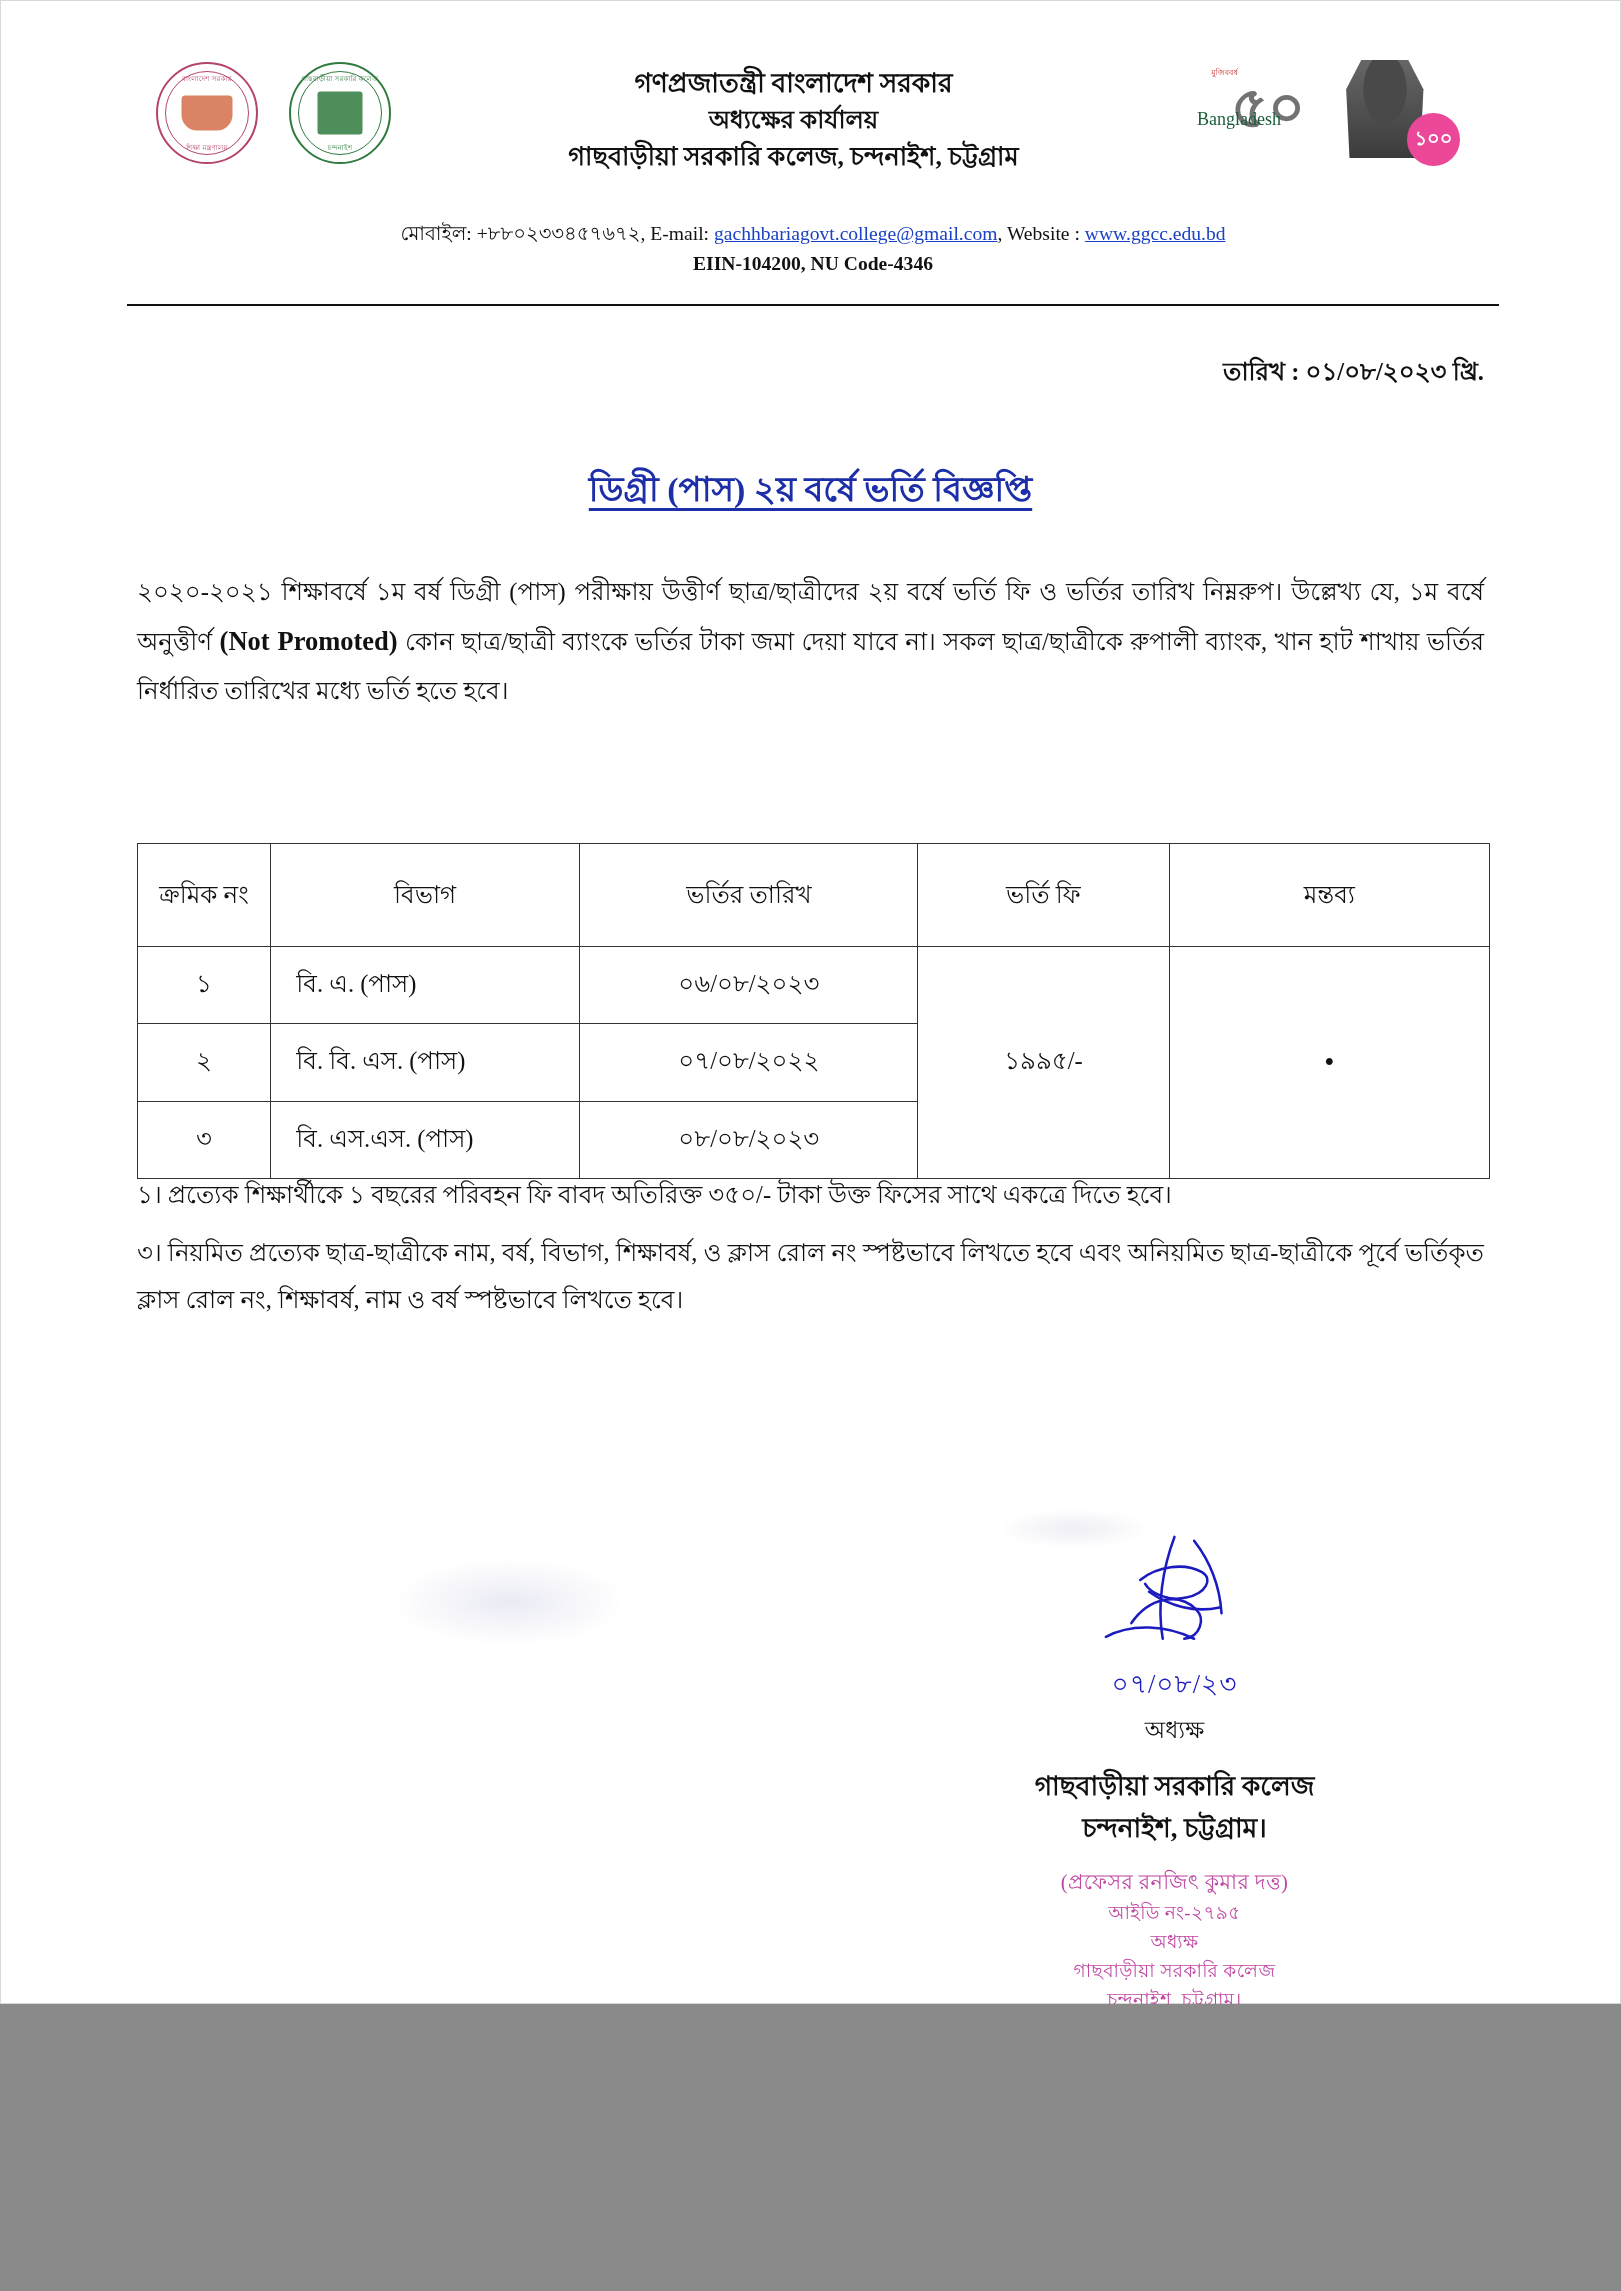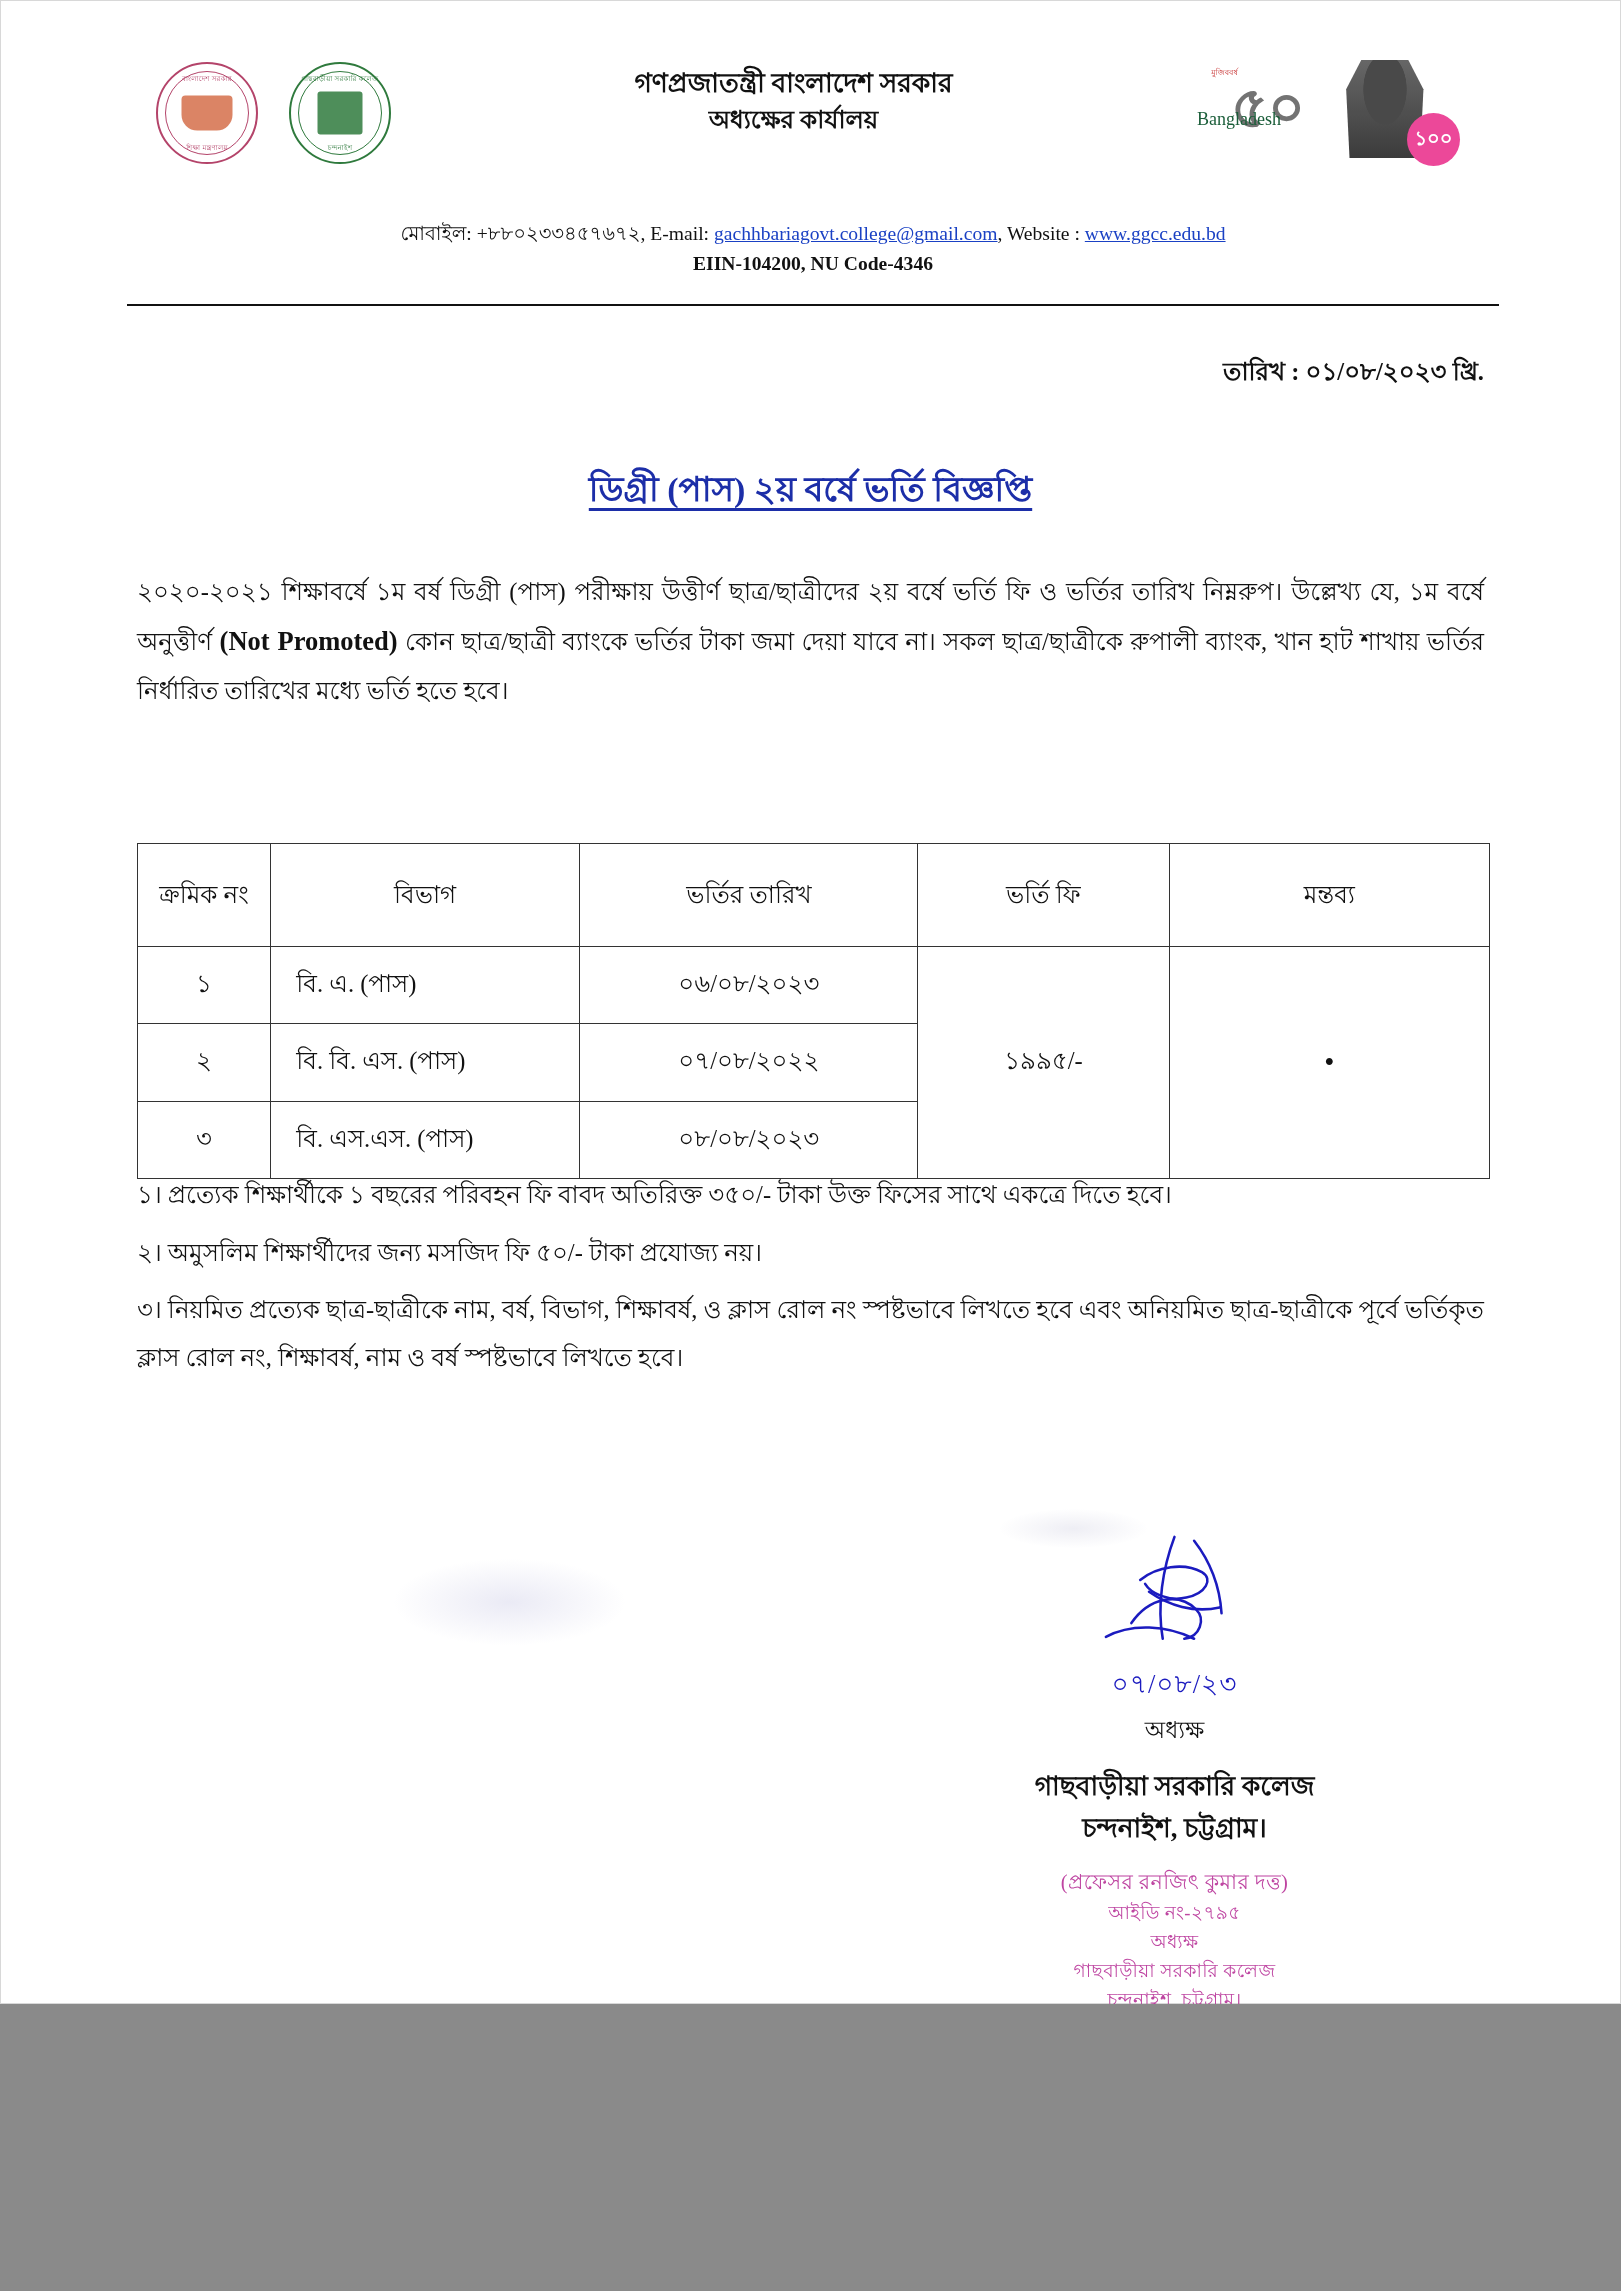--- a/index.html
+++ b/index.html
@@ -369,20 +369,21 @@
       <div class="seal green">
         <div class="seal-txt">গাছবাড়ীয়া সরকারি কলেজ</div>
         <div class="seal-inner"></div>
         <div class="seal-txt bot">চন্দনাইশ</div>
       </div>
     </div>
 
     <div class="head-center">
       <div class="head-line1">গণপ্রজাতন্ত্রী বাংলাদেশ সরকার</div>
       <div class="head-line2">অধ্যক্ষের কার্যালয়</div>
+      <div class="head-line3">গাছবাড়ীয়া সরকারি কলেজ, চন্দনাইশ, চট্টগ্রাম</div>
     </div>
 
     <div class="logo-right-1">
       <div class="mujib-box">
         <div class="mujib-flagtxt">মুজিববর্ষ</div>
         <div class="mujib-50">৫০</div>
         <div class="mujib-bd">Bangladesh</div>
       </div>
     </div>
 
@@ -434,21 +435,20 @@
       <tr>
         <td>৩</td>
         <td class="col-dept">বি. এস.এস. (পাস)</td>
         <td>০৮/০৮/২০২৩</td>
       </tr>
     </tbody>
   </table>
 
   <div class="notes">
     <div class="note">১। প্রত্যেক শিক্ষার্থীকে ১ বছরের পরিবহন ফি বাবদ অতিরিক্ত ৩৫০/- টাকা উক্ত ফিসের সাথে একত্রে দিতে হবে।</div>
-    <div class="note">২। অমুসলিম শিক্ষার্থীদের জন্য মসজিদ ফি ৫০/- টাকা প্রযোজ্য নয়।</div>
     <div class="note">৩। নিয়মিত প্রত্যেক ছাত্র-ছাত্রীকে নাম, বর্ষ, বিভাগ, শিক্ষাবর্ষ, ও ক্লাস রোল নং স্পষ্টভাবে লিখতে হবে এবং অনিয়মিত ছাত্র-ছাত্রীকে পূর্বে ভর্তিকৃত ক্লাস রোল নং, শিক্ষাবর্ষ, নাম ও  বর্ষ স্পষ্টভাবে লিখতে হবে।</div>
   </div>
 
   <div class="smudge"></div>
   <div class="smudge2"></div>
 
   <div class="sign-area">
     <div class="sig-scribble">
       <svg viewBox="0 0 260 150" width="255" height="147" aria-hidden="true">
         <g fill="none" stroke="#1b1bbf" stroke-width="2.6" stroke-linecap="round">

